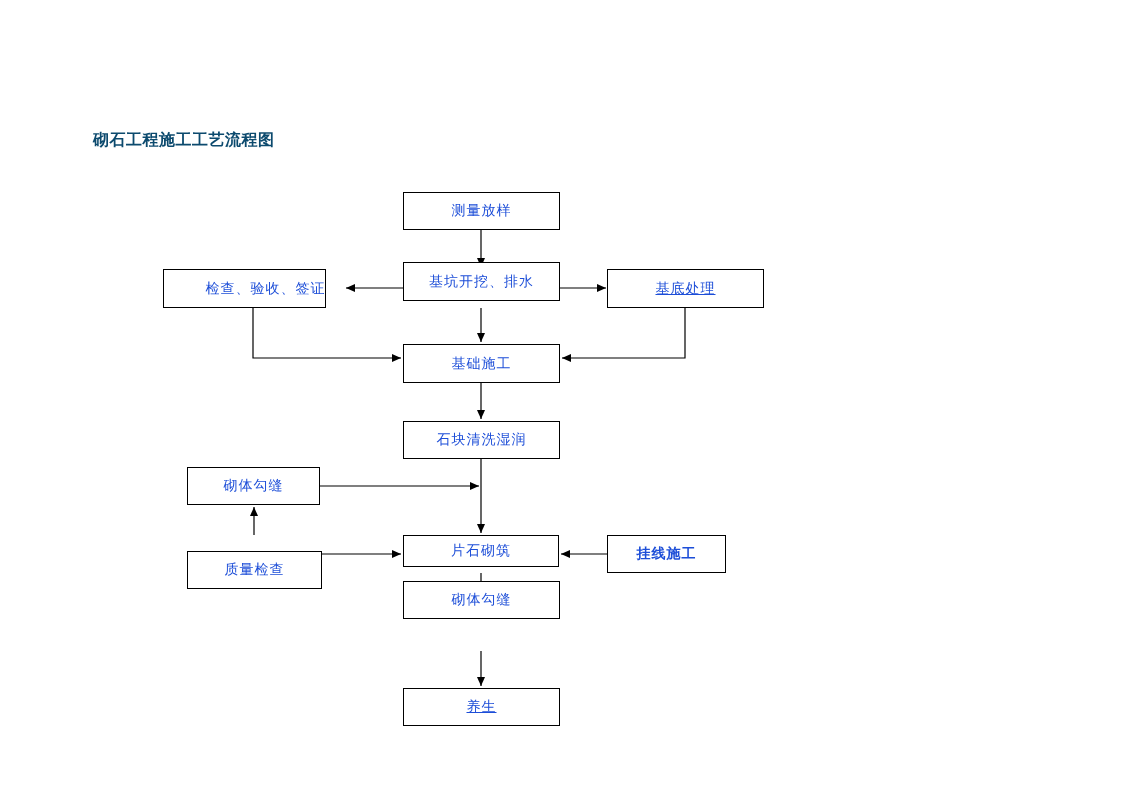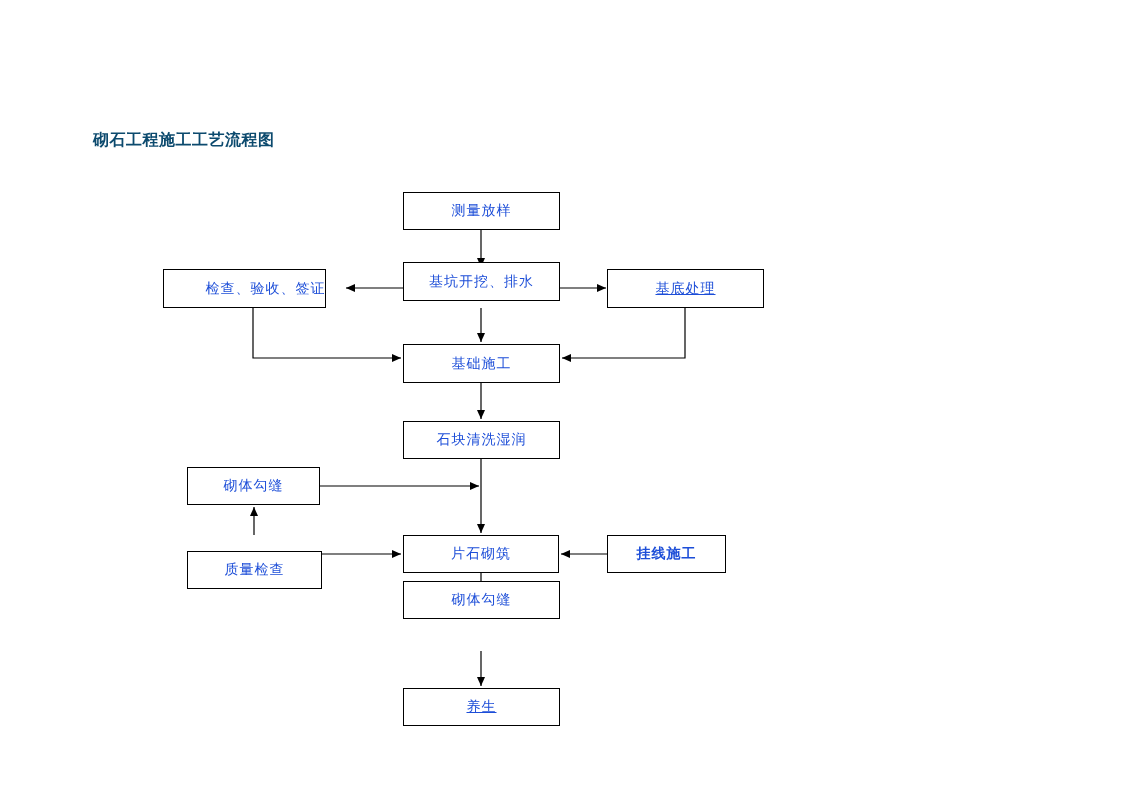--- a/index.html
+++ b/index.html
@@ -53,21 +53,21 @@
   }
   
   .n-survey        { left: 403px; top: 192px; width: 157px; height: 38px; }
   .n-inspection    { left: 163px; top: 269px; width: 163px; height: 39px; padding-left: 42px; }
   .n-excavation    { left: 403px; top: 262px; width: 157px; height: 39px; }
   .n-base          { left: 607px; top: 269px; width: 157px; height: 39px; text-decoration: underline; }
   .n-foundation    { left: 403px; top: 344px; width: 157px; height: 39px; }
   .n-washing       { left: 403px; top: 421px; width: 157px; height: 38px; text-align: center; }
   .n-mortar        { left: 187px; top: 467px; width: 133px; height: 38px; }
   .n-quality       { left: 187px; top: 535px; width: 135px; height: 38px; margin-top: 16px; }
-  .n-masonry       { left: 403px; top: 535px; width: 156px; height: 38px; }
+  .n-masonry       { left: 403px; top: 535px; width: 156px; height: 32px; }
   .n-linehang      { left: 607px; top: 535px; width: 119px; height: 38px; font-weight: bold; }
   .n-jointing      { left: 403px; top: 581px; width: 157px; height: 38px; }
   .n-curing        { left: 403px; top: 688px; width: 157px; height: 38px; text-decoration: underline; }
 </style>
 </head>
 <body>
 
 <div class="page">
 
   <h1 class="diagram-title">砌石工程施工工艺流程图</h1>

